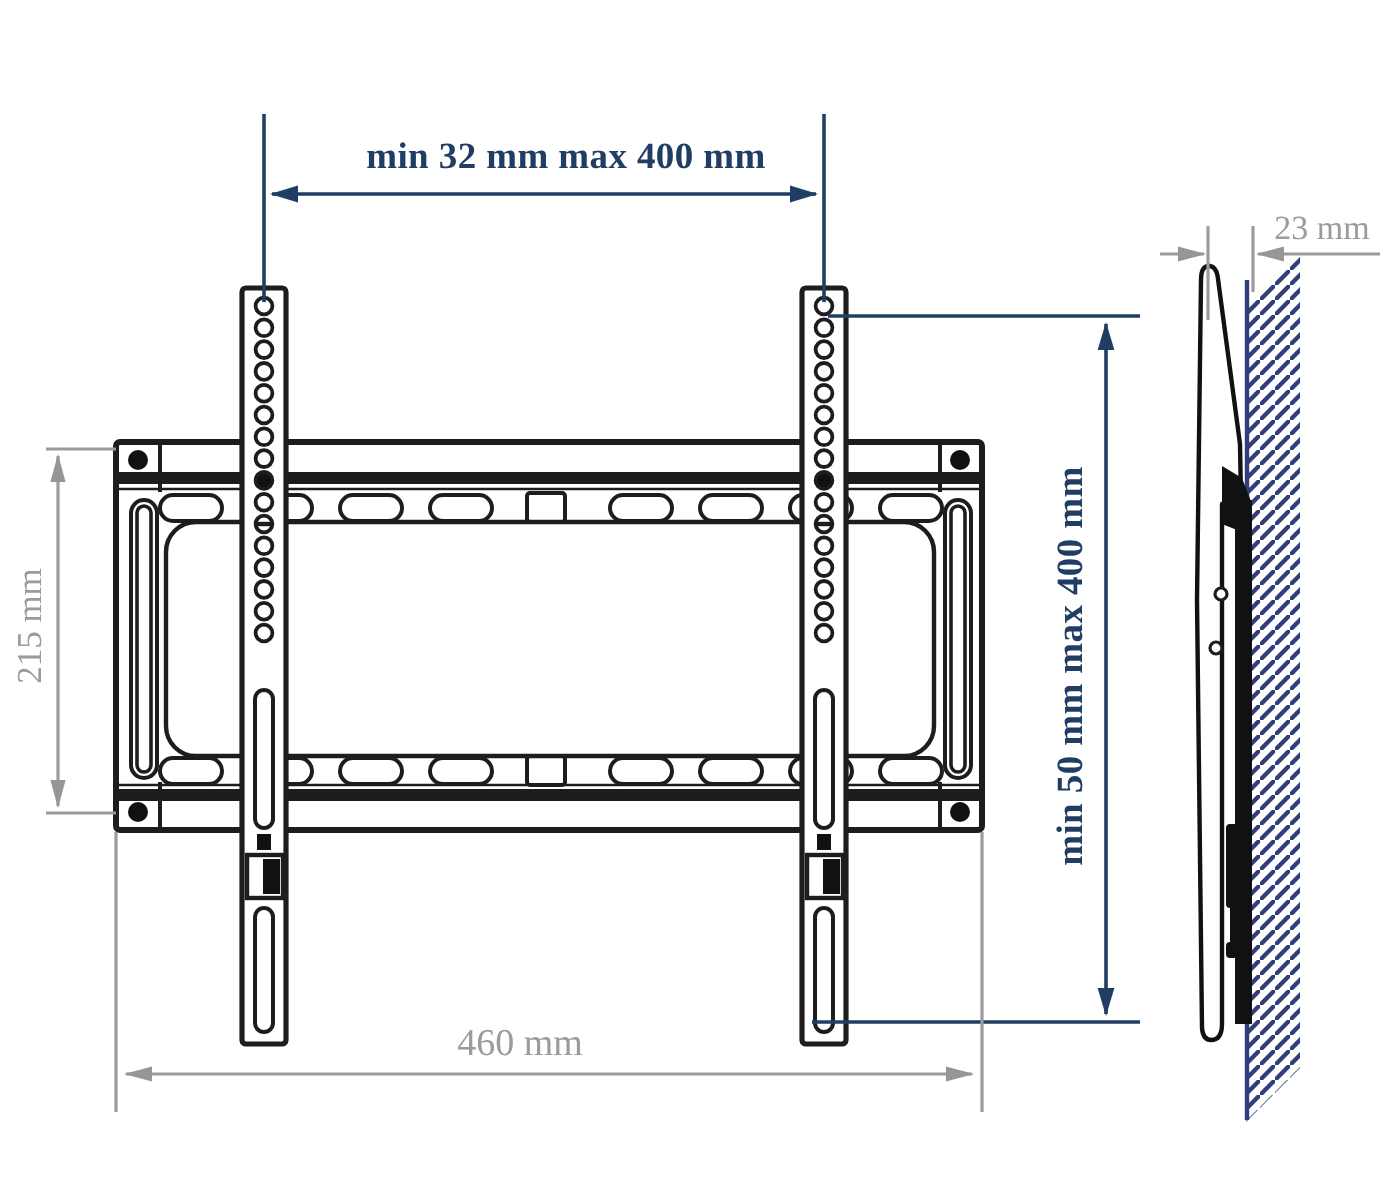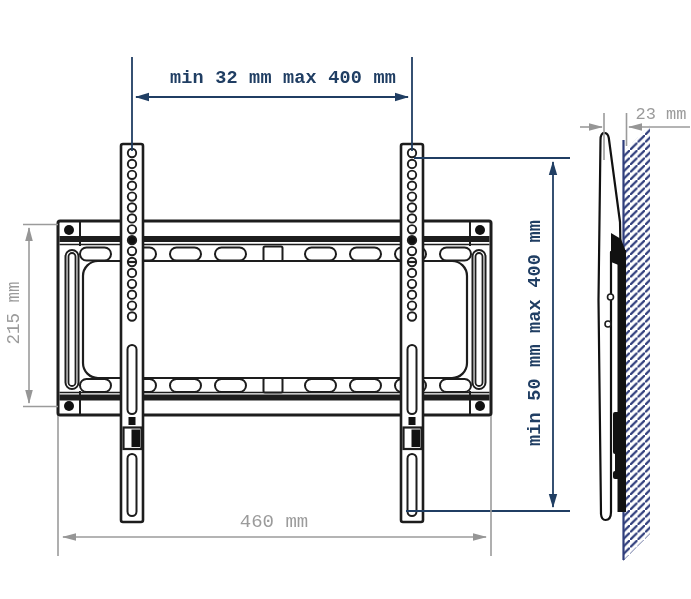--- a/index.html
+++ b/index.html
@@ -1,21 +1,21 @@
 <!DOCTYPE html>
 <html><head>
 <meta charset="utf-8">
 <style>
   html,body{margin:0;padding:0;background:#ffffff;}
   #stage{
     position:relative;
     width:691px;height:599px;
     background:#ffffff;
     overflow:hidden;
-    font-family:Liberation Mono, monospace;
+    font-family:Liberation Serif, serif;
   }
   #stage svg{position:absolute;left:0;top:0;}
   .dim-label{
     position:absolute;
     white-space:nowrap;
     transform:translate(-50%,-50%);
     line-height:1;
     user-select:none;
   }
   .dim-label.rot{transform:translate(-50%,-50%) rotate(-90deg);}
@@ -183,16 +183,16 @@
       <line x1="690" y1="127" x2="629" y2="127" marker-end="url(#arG)"></line>
     </g>
   </svg>
 
   <div class="dim-label dim-blue" style="left:283px;top:79px;">min 32 mm max 400 mm</div>
 
   <div class="dim-label rot dim-gray lbl-plate-height" style="left:15px;top:313px;">215 mm</div>
 
   <div class="dim-label rot dim-blue" style="left:536px;top:333px;">min 50 mm max 400 mm</div>
 
-  <div class="dim-label dim-gray lbl-plate-width" style="left:274px;top:522px;">460 mm</div>
+  <div class="dim-label dim-gray lbl-plate-width" style="left:260px;top:522px;">460 mm</div>
 
   <div class="dim-label dim-gray lbl-wall-offset" style="left:661px;top:114px;">23 mm</div>
 </div>
 
 </body></html>

